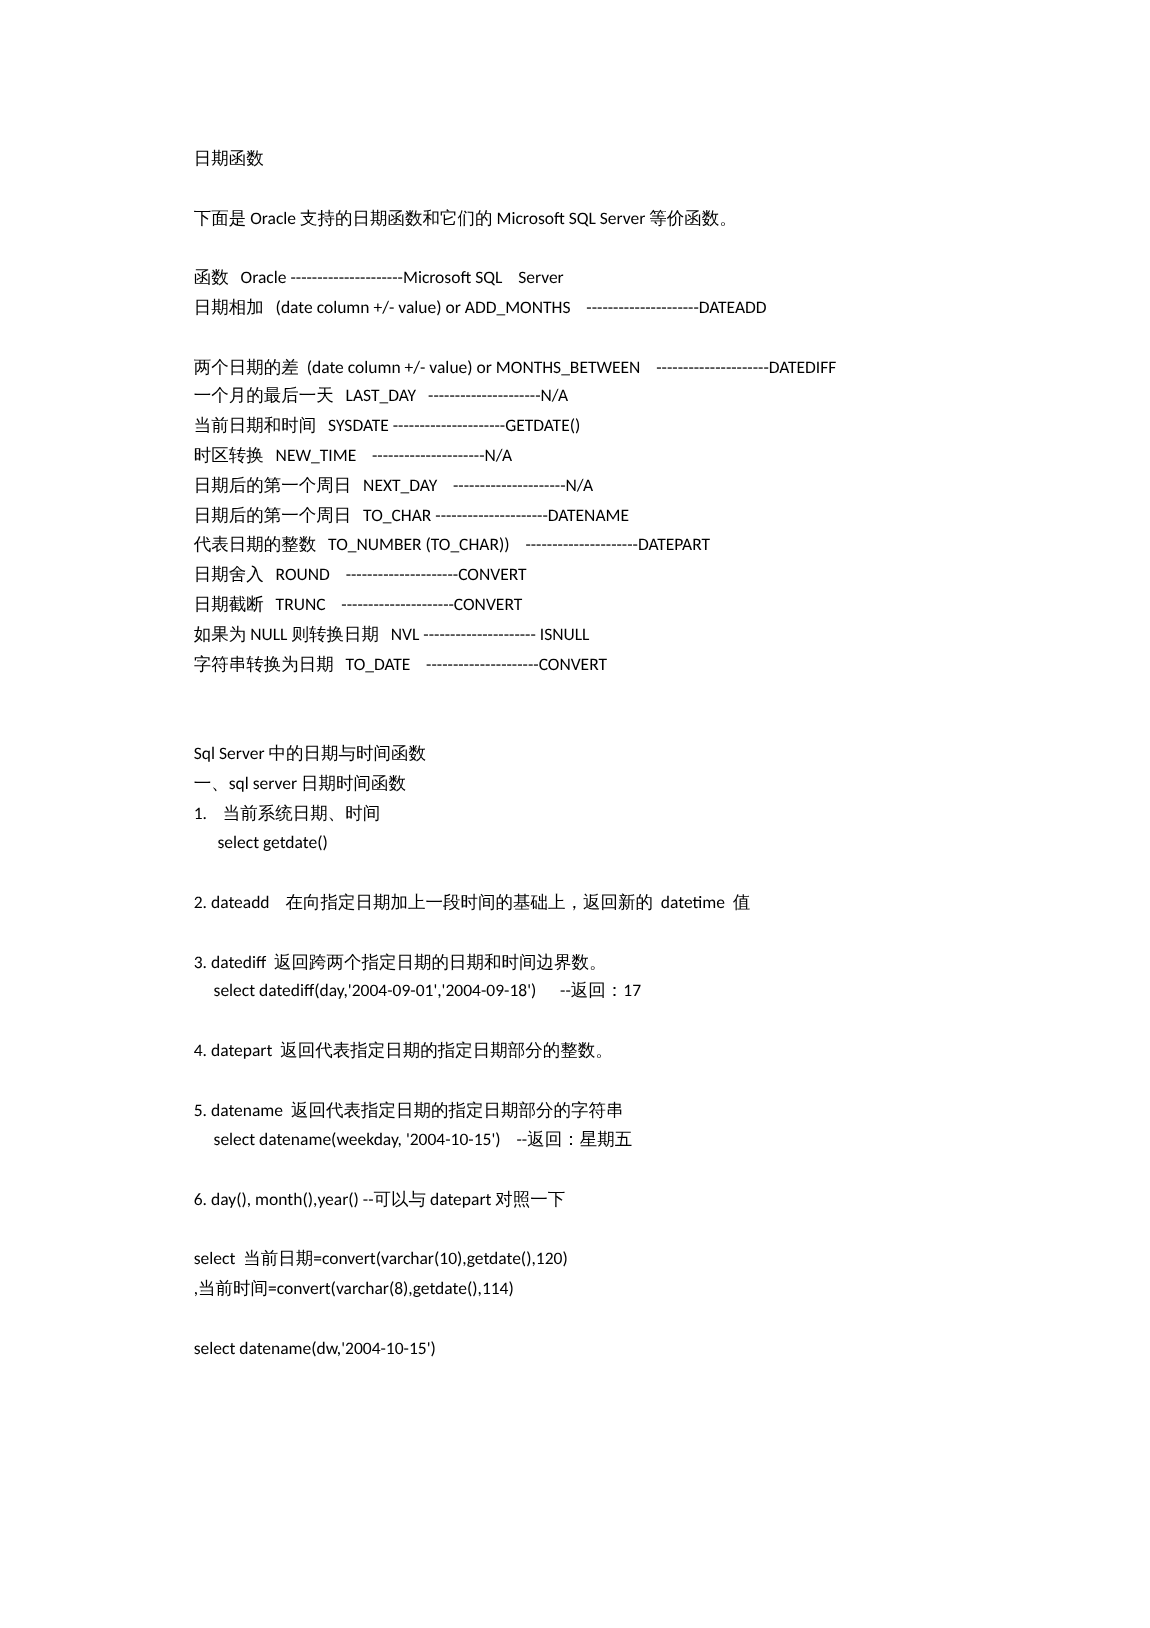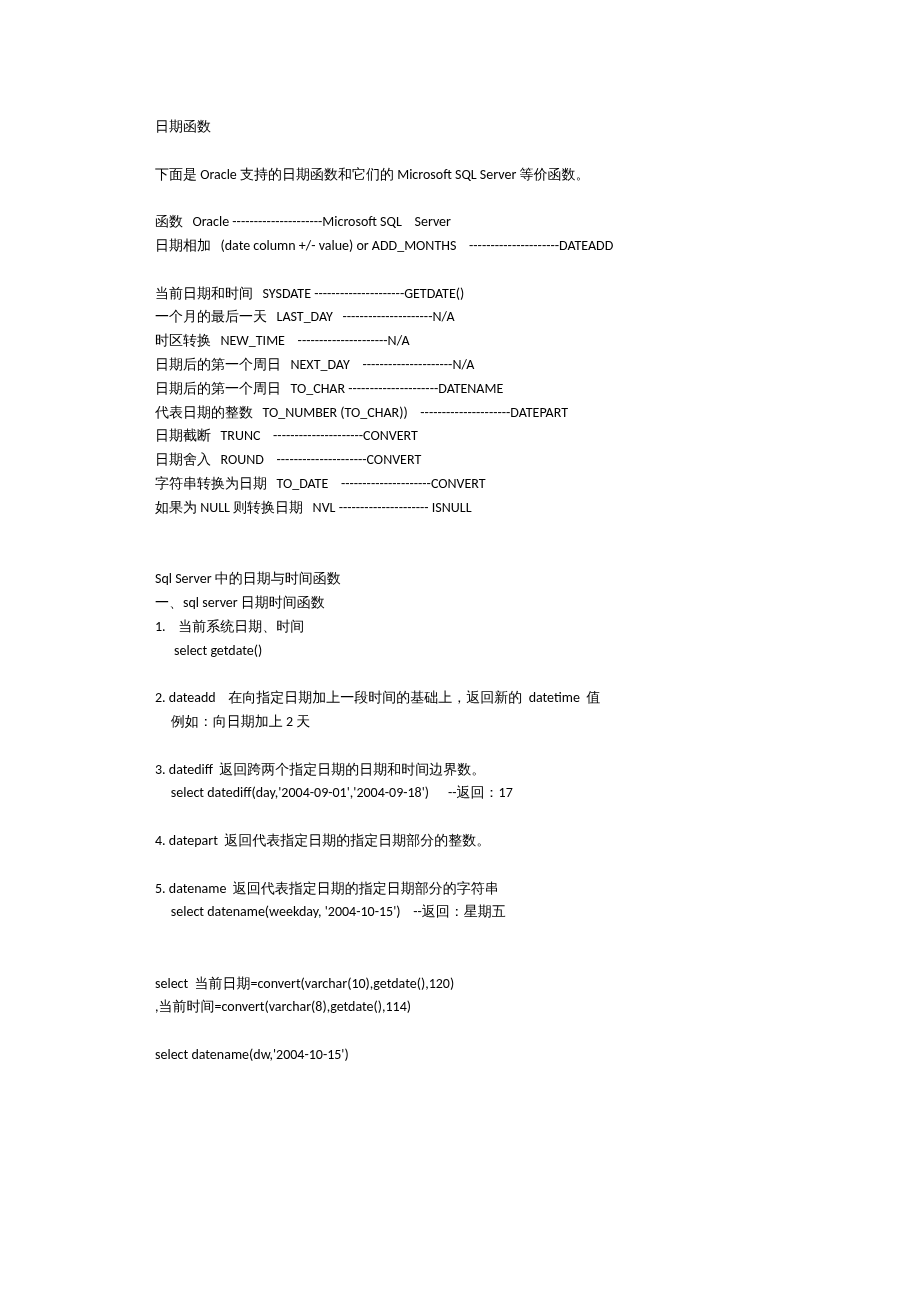--- a/index.html
+++ b/index.html
@@ -33,53 +33,54 @@
   <div class="line">日期函数</div>
   <div class="blank"></div>
 
   <div class="line">下面是 Oracle 支持的日期函数和它们的 Microsoft SQL Server 等价函数。</div>
   <div class="blank"></div>
 
   <div class="line">函数   Oracle ---------------------Microsoft SQL    Server</div>
   <div id="func-rows">
       <div class="line">日期相加   (date column +/- value) or ADD_MONTHS    ---------------------DATEADD </div>
       <div class="blank"></div>
+      <div class="line">两个日期的差  (date column +/- value) or MONTHS_BETWEEN    ---------------------DATEDIFF </div>
+      <div class="line">一个月的最后一天   LAST_DAY   ---------------------N/A </div>
       <div class="line">当前日期和时间   SYSDATE ---------------------GETDATE() </div>
-      <div class="line">一个月的最后一天   LAST_DAY   ---------------------N/A </div>
       <div class="line">时区转换   NEW_TIME    ---------------------N/A </div>
       <div class="line">日期后的第一个周日   NEXT_DAY    ---------------------N/A </div>
       <div class="line">日期后的第一个周日   TO_CHAR ---------------------DATENAME </div>
       <div class="line">代表日期的整数   TO_NUMBER (TO_CHAR))    ---------------------DATEPART </div>
+      <div class="line">日期舍入   ROUND    ---------------------CONVERT </div>
       <div class="line">日期截断   TRUNC    ---------------------CONVERT </div>
-      <div class="line">日期舍入   ROUND    ---------------------CONVERT </div>
+      <div class="line">如果为 NULL 则转换日期   NVL --------------------- ISNULL </div>
       <div class="line">字符串转换为日期   TO_DATE    ---------------------CONVERT </div>
-      <div class="line">如果为 NULL 则转换日期   NVL --------------------- ISNULL </div>
     </div>
 
   <div class="blank"></div>
   <div class="blank"></div>
 
   <div class="line">Sql Server 中的日期与时间函数</div>
   <div class="line">一、sql server 日期时间函数</div>
 
   <div id="items">
       <div class="line">1.    当前系统日期、时间</div>
       <div class="line">      select getdate()</div>
       <div class="blank"></div>
       <div class="line">2. dateadd    在向指定日期加上一段时间的基础上，返回新的  datetime  值</div>
-      <div class="line">     例如：向日期加上 2 天</div>
       <div class="blank"></div>
       <div class="line">3. datediff  返回跨两个指定日期的日期和时间边界数。</div>
       <div class="line">     select datediff(day,'2004-09-01','2004-09-18')      --返回：17 </div>
       <div class="blank"></div>
       <div class="line">4. datepart  返回代表指定日期的指定日期部分的整数。</div>
       <div class="blank"></div>
       <div class="line">5. datename  返回代表指定日期的指定日期部分的字符串</div>
       <div class="line">     select datename(weekday, '2004-10-15')    --返回：星期五 </div>
       <div class="blank"></div>
+      <div class="line">6. day(), month(),year() --可以与 datepart 对照一下</div>
     </div>
 
   <div class="blank"></div>
 
   <div id="snips">
       <div class="line">select  当前日期=convert(varchar(10),getdate(),120)</div>
       <div class="line">,当前时间=convert(varchar(8),getdate(),114) </div>
       <div class="blank"></div>
       <div class="line">select datename(dw,'2004-10-15')</div>
     </div>

